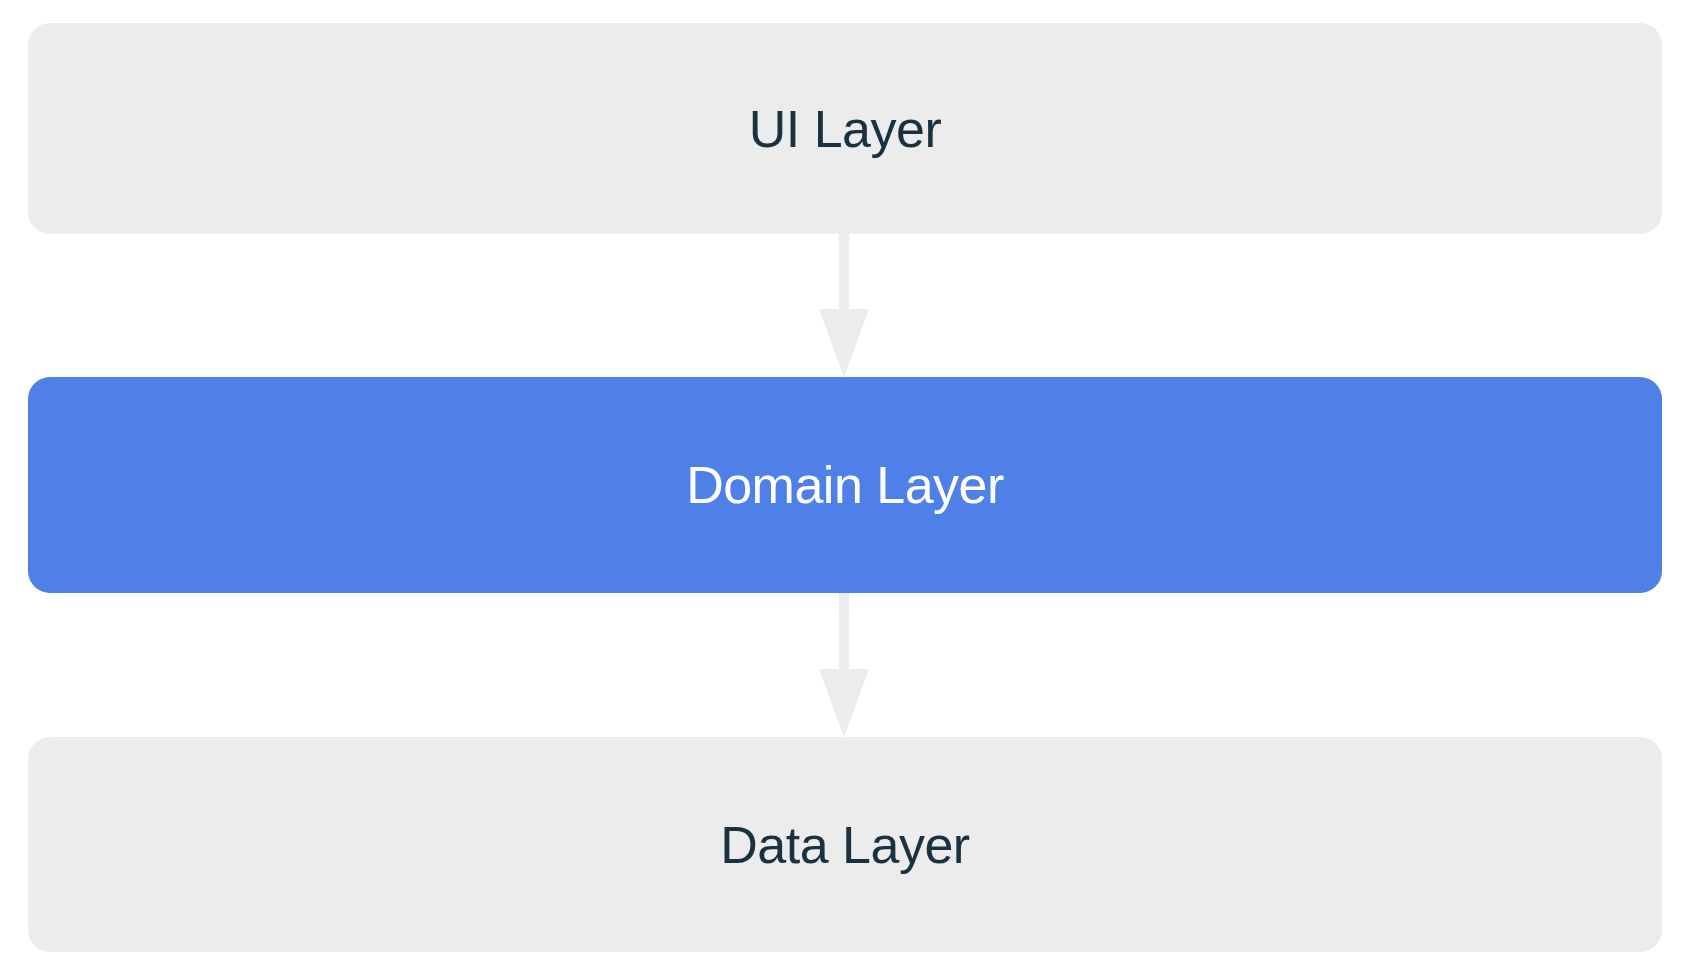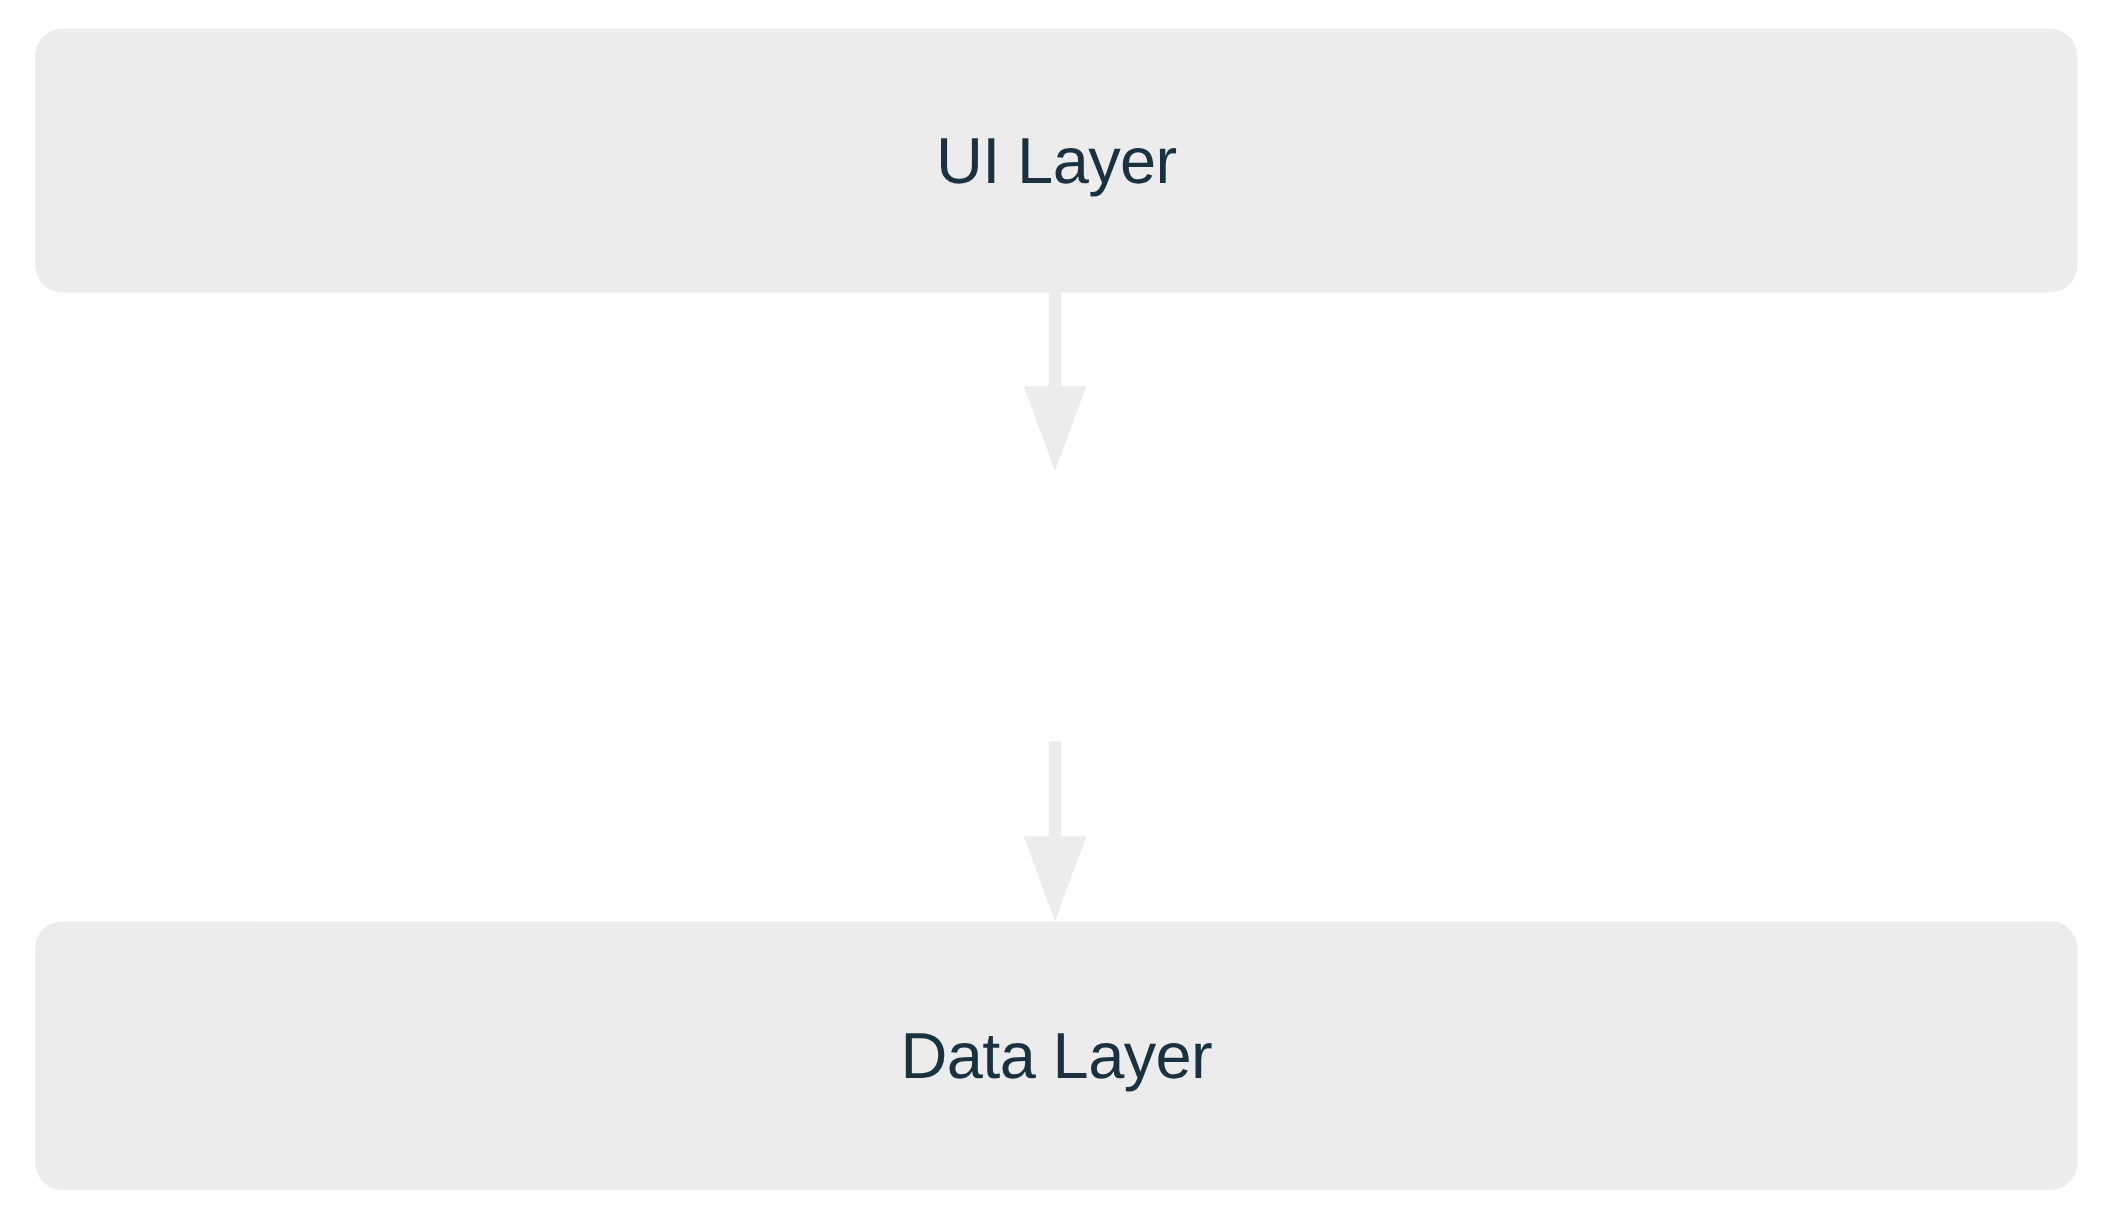--- a/index.html
+++ b/index.html
@@ -90,18 +90,21 @@
     <g>
       <rect x="839" y="593" width="10" height="76" fill="#ECECEC"></rect>
       <polygon points="819,669 869,669 844,737" fill="#ECECEC"></polygon>
     </g>
   </svg>
 
   <div class="layer-node" id="node-ui-layer">
     <span class="node-label">UI Layer</span>
   </div>
 
+  <div class="layer-node" id="node-domain-layer">
+    <span class="node-label">Domain Layer</span>
+  </div>
 
   <div class="layer-node" id="node-data-layer">
     <span class="node-label">Data Layer</span>
   </div>
 
 </div>
 
 </body></html>

